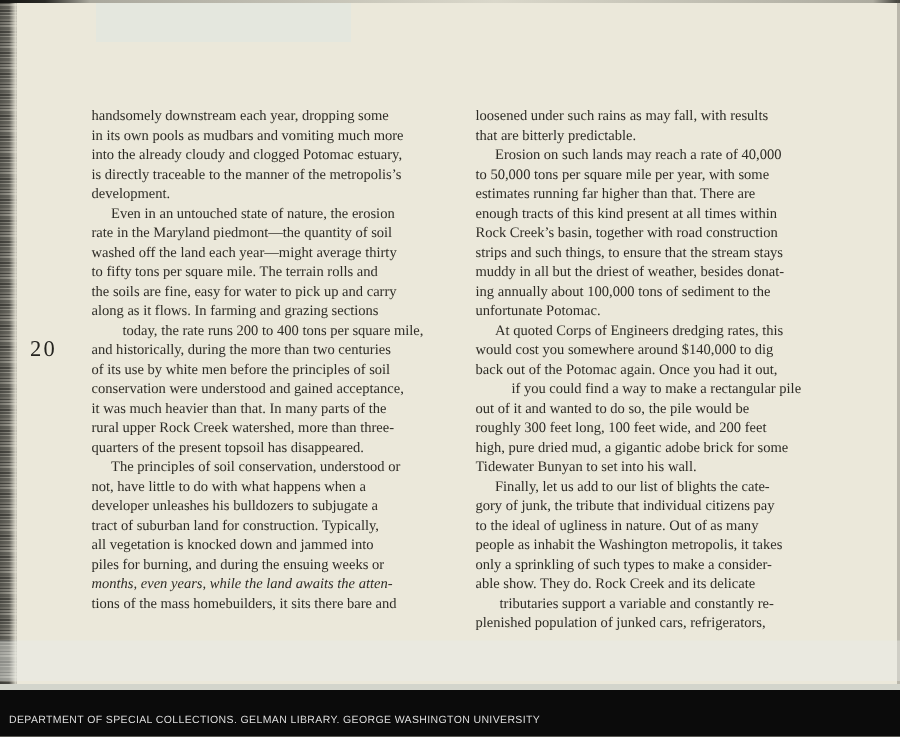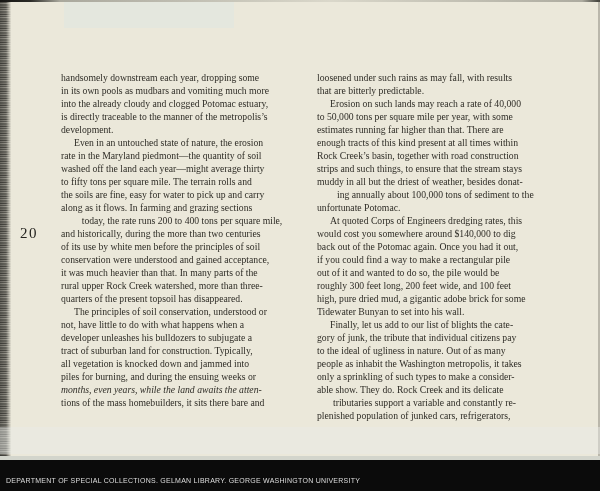--- a/index.html
+++ b/index.html
@@ -115,30 +115,30 @@
         <div class="line no-just">that are bitterly predictable.</div>
       </div>
       <div class="para">
         <div class="line indent" style="word-spacing: 0px;">Erosion on such lands may reach a rate of 40,000</div>
         <div class="line" style="word-spacing: 0px;">to 50,000 tons per square mile per year, with some</div>
         <div class="line" style="word-spacing: 0px;">estimates running far higher than that. There are</div>
         <div class="line" style="word-spacing: 0px;">enough tracts of this kind present at all times within</div>
         <div class="line" style="word-spacing: 0px;">Rock Creek’s basin, together with road construction</div>
         <div class="line" style="word-spacing: 0px;">strips and such things, to ensure that the stream stays</div>
         <div class="line" style="word-spacing: 0px;">muddy in all but the driest of weather, besides donat-</div>
-        <div class="line" style="word-spacing: 0px; margin-left: 20px;">ing annually about 100,000 tons of sediment to the</div>
+        <div class="line" style="word-spacing: 0px;">ing annually about 100,000 tons of sediment to the</div>
         <div class="line no-just">unfortunate Potomac.</div>
       </div>
       <div class="para">
         <div class="line indent" style="word-spacing: 0px;">At quoted Corps of Engineers dredging rates, this</div>
         <div class="line" style="word-spacing: 0px;">would cost you somewhere around $140,000 to dig</div>
         <div class="line" style="word-spacing: 0px;">back out of the Potomac again. Once you had it out,</div>
-        <div class="line" style="word-spacing: 0px;">if you could find a way to make a rectangular pile</div>
+        <div class="line" style="word-spacing: 0px; text-align: center;">if you could find a way to make a rectangular pile</div>
         <div class="line" style="word-spacing: 0px;">out of it and wanted to do so, the pile would be</div>
-        <div class="line" style="word-spacing: 0px;">roughly 300 feet long, 200 feet wide, and 100 feet</div>
+        <div class="line" style="word-spacing: 0px;">roughly 300 feet long, 100 feet wide, and 200 feet</div>
         <div class="line" style="word-spacing: 0px;">high, pure dried mud, a gigantic adobe brick for some</div>
         <div class="line no-just">Tidewater Bunyan to set into his wall.</div>
       </div>
       <div class="para">
         <div class="line indent" style="word-spacing: 0px;">Finally, let us add to our list of blights the cate-</div>
         <div class="line" style="word-spacing: 0px;">gory of junk, the tribute that individual citizens pay</div>
         <div class="line" style="word-spacing: 0px;">to the ideal of ugliness in nature. Out of as many</div>
         <div class="line" style="word-spacing: 0px;">people as inhabit the Washington metropolis, it takes</div>
         <div class="line" style="word-spacing: 0px;">only a sprinkling of such types to make a consider-</div>
         <div class="line" style="word-spacing: 0px;">able show. They do. Rock Creek and its delicate</div>

